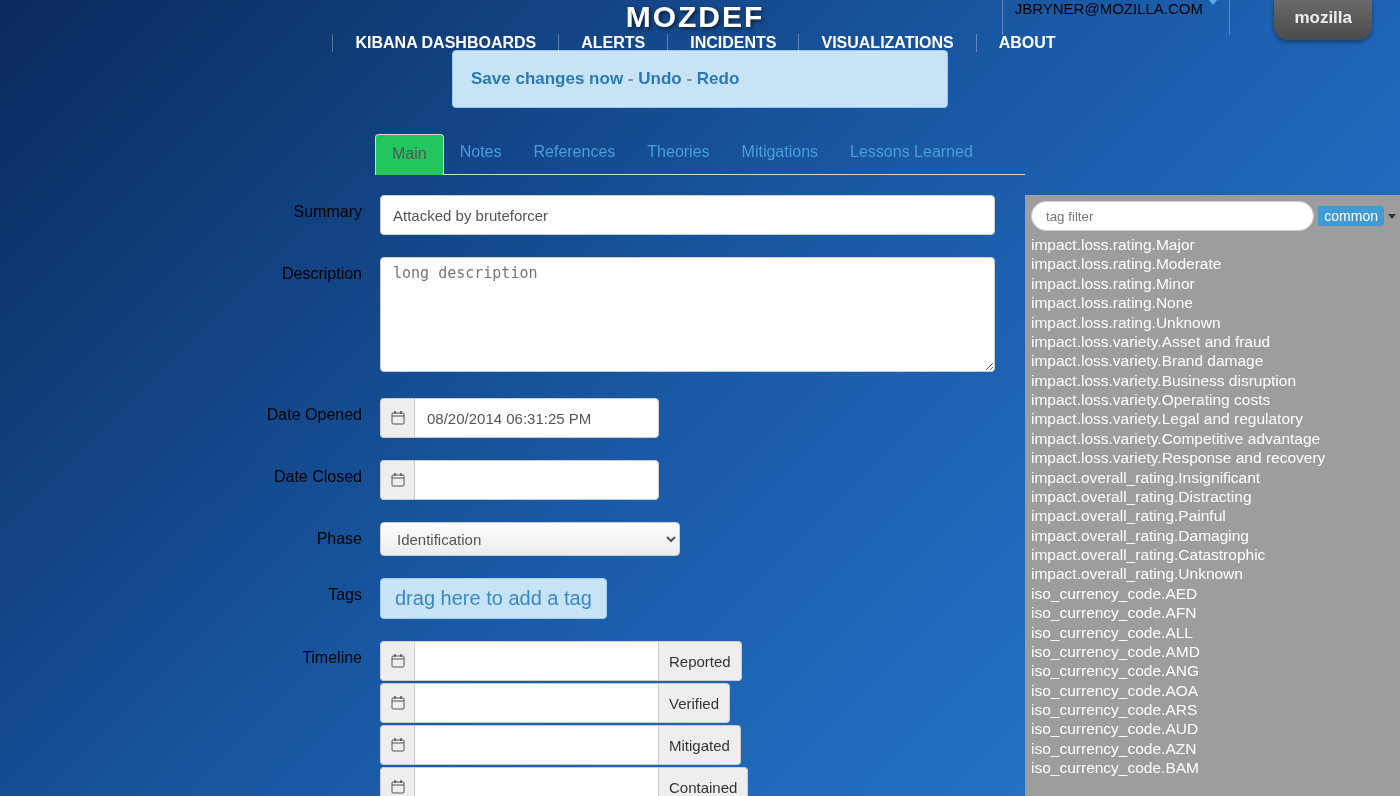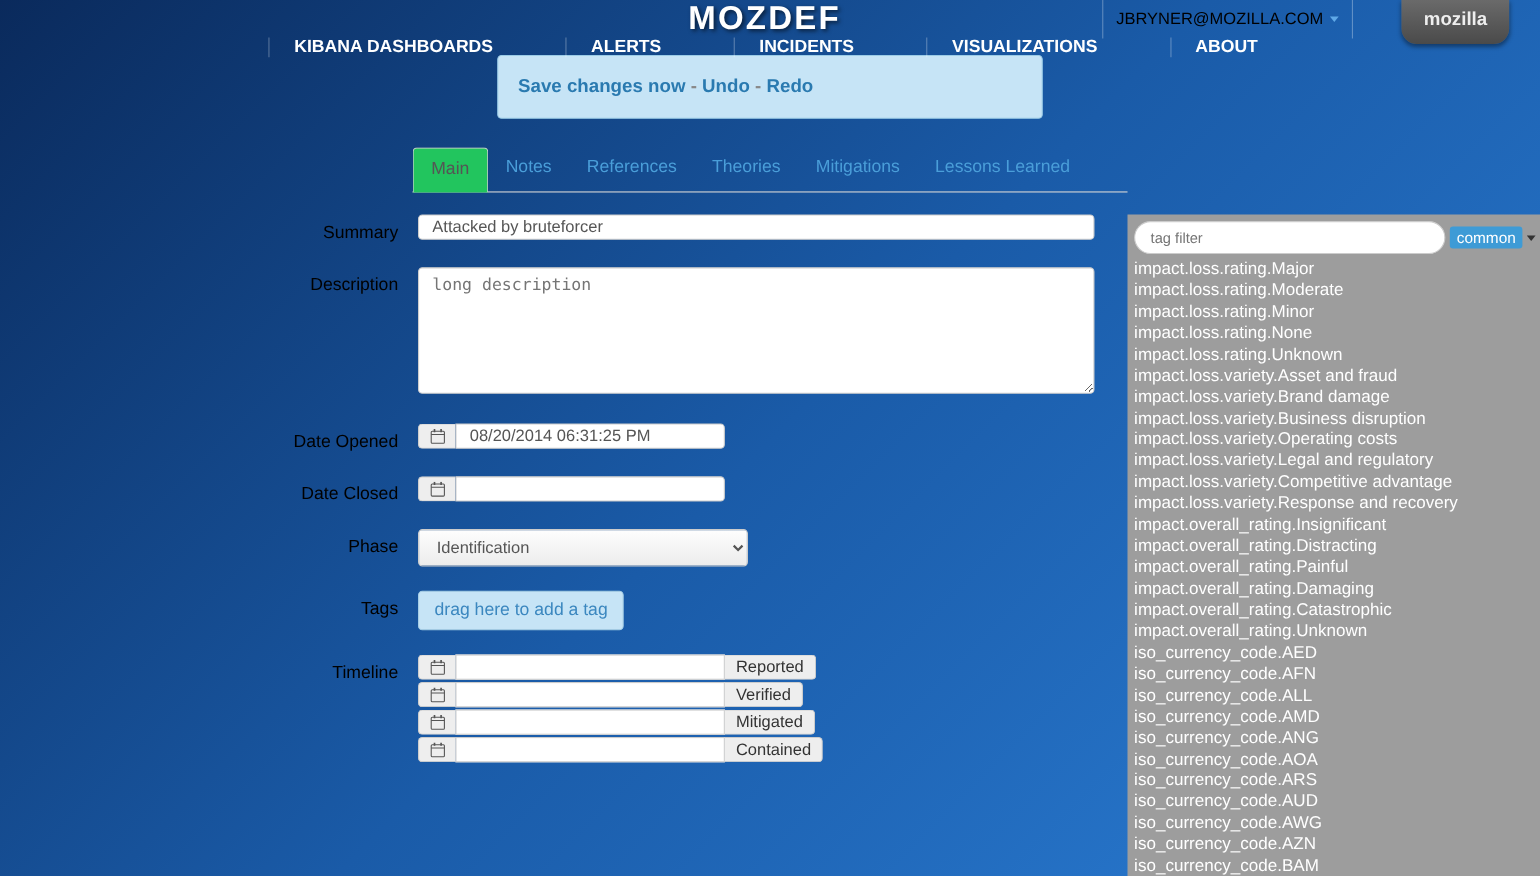--- a/index.html
+++ b/index.html
@@ -35,31 +35,31 @@
     transform: rotate(25deg);
   }
   .brand {
     color: #fff;
     font-size: 30px;
     font-weight: bold;
     letter-spacing: 2px;
     text-shadow: 2px 2px 4px rgba(0,0,0,.6);
     margin-right: 20px;
   }
-  .nav-links { display: flex; align-items: center; height: 100%; gap: 44px; }
+  .nav-links { display: flex; align-items: center; height: 100%; }
   .nav-link {
     color: #fff; font-weight: bold; font-size: 16px;
     padding: 0 22px; height: 100%;
     display: flex; align-items: center;
     border-left: 1px solid rgba(255,255,255,.3);
     cursor: pointer;
   }
   .nav-user {
     position: absolute; right: 170px; top: 0;
-    height: 100%; display: flex; align-items: center;
+    height: 100%; display: flex; 
     border-left: 1px solid rgba(255,255,255,.3);
     border-right: 1px solid rgba(255,255,255,.3);
     padding: 0 12px; color: #000; font-size: 15px;
     cursor: pointer;
   }
   .caret {
     display: inline-block; width: 0; height: 0;
     border-left: 4px solid transparent;
     border-right: 4px solid transparent;
     border-top: 5px solid #5fa9e8;
@@ -108,21 +108,21 @@
     display: flex; align-items: flex-start;
     margin-bottom: 22px;
   }
   .form-label {
     width: 330px; text-align: right;
     padding-right: 18px; padding-top: 8px;
     font-size: 16px; color: #000;
   }
   .form-ctl { flex: 1; }
   .form-control {
-    width: 100%; height: 23px;
+    width: 100%; height: 40px;
     padding: 6px 12px; font-size: 15px;
     border: 1px solid #ccc; border-radius: 4px;
     background: #fff; color: #555;
   }
   textarea.form-control { height: 115px; resize: both; }
   .input-group { display: flex; }
   .input-group-addon {
     background: #eee; border: 1px solid #ccc;
     border-right: none; border-radius: 4px 0 0 4px;
     width: 34px; display: flex; align-items: center; justify-content: center;
@@ -139,21 +139,21 @@
     font-size: 15px; color: #333;
   }
   select.form-control {
     width: 300px; height: 34px;
     background: linear-gradient(#fefefe, #ececec);
   }
   .tag-drop {
     display: inline-block;
     background: #c6e4f6; border: 1px solid #a5cde4;
     border-radius: 4px; padding: 8px 14px;
-    color: #3b87bf; font-size: 16px; cursor: pointer;
+    color: #3b87bf; font-size: 20px; cursor: pointer;
   }
   .timeline-row { margin-bottom: 2px; }
   .timeline-row .form-control { width: 245px; border-radius: 0; }
   .right-panel {
     flex: 1; background: #9d9d9d;
     padding: 6px 4px 6px 6px;
     color: #fff; font-size: 15.5px;
     max-height: 610px; overflow: hidden;
   }
   .right-top { display: flex; align-items: center; gap: 4px; margin-bottom: 4px; }
@@ -359,18 +359,17 @@
         <div>impact.overall_rating.Catastrophic</div>
         <div>impact.overall_rating.Unknown</div>
         <div>iso_currency_code.AED</div>
         <div>iso_currency_code.AFN</div>
         <div>iso_currency_code.ALL</div>
         <div>iso_currency_code.AMD</div>
         <div>iso_currency_code.ANG</div>
         <div>iso_currency_code.AOA</div>
         <div>iso_currency_code.ARS</div>
         <div>iso_currency_code.AUD</div>
-        <div>iso_currency_code.AWG</div>
         <div>iso_currency_code.AZN</div>
         <div>iso_currency_code.BAM</div>
       </div>
   </div>
 </div>
 
 </body></html>

